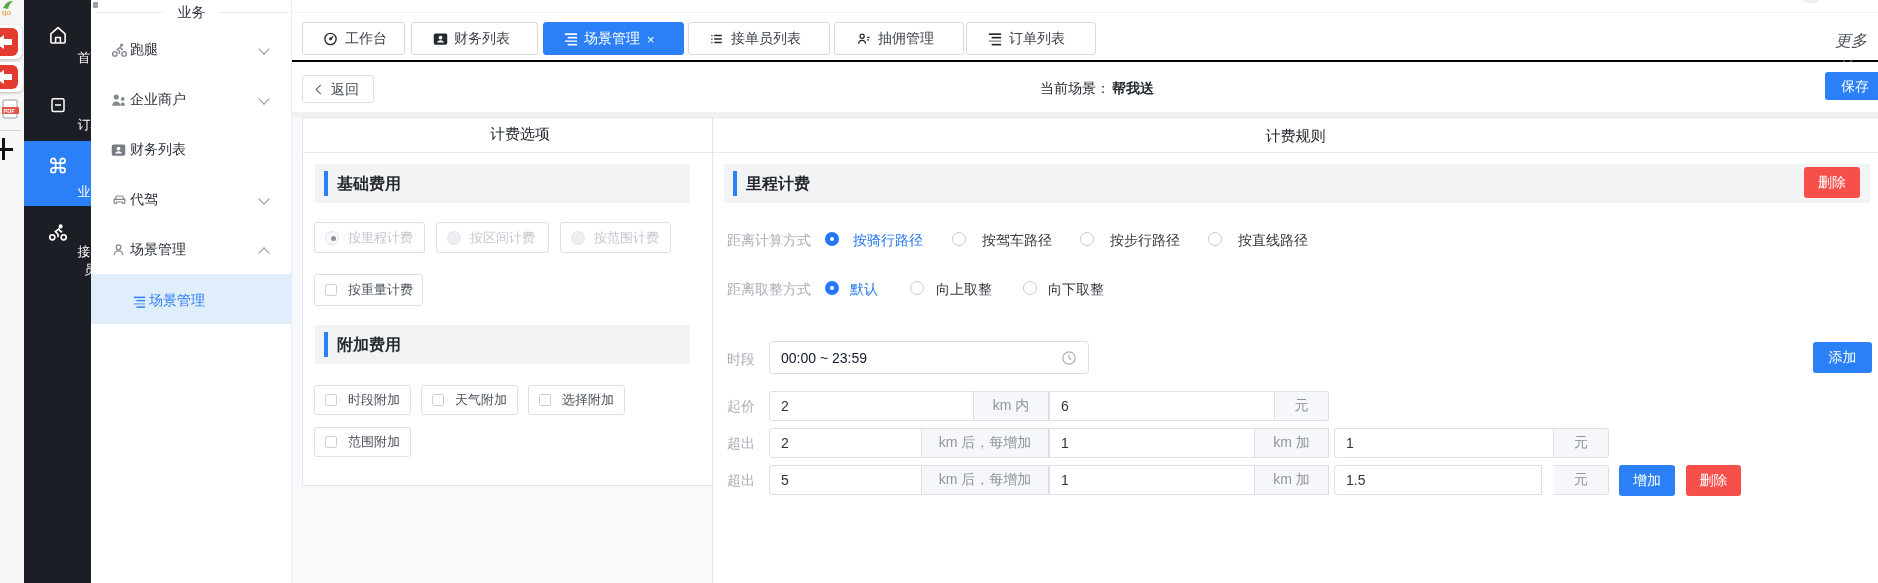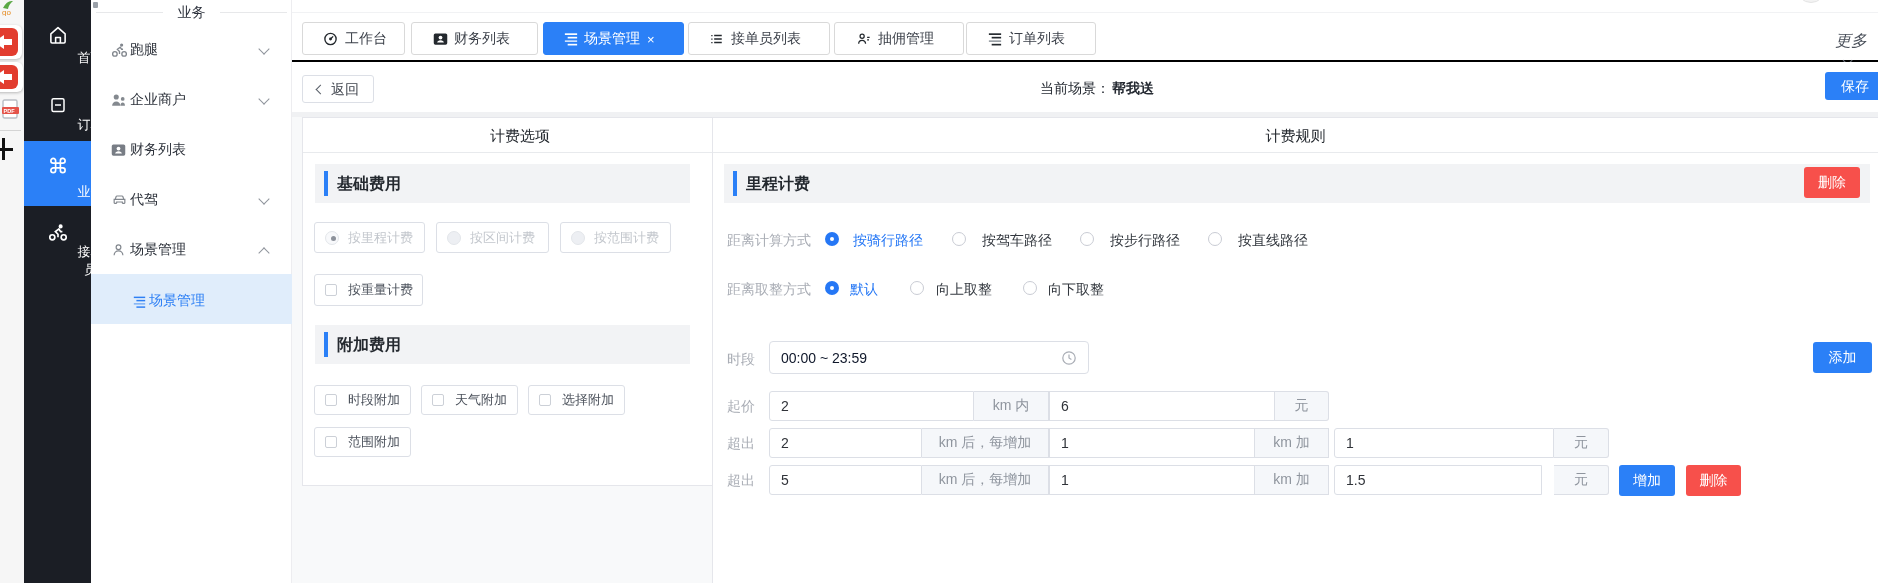--- a/index.html
+++ b/index.html
@@ -43,21 +43,21 @@
 #more .chev{position:static;display:inline-block;width:7px;height:7px;border-color:#6a707a;border-width:1.2px;transform:rotate(45deg) translateY(-3px);margin-left:7px;}
 
 #toolbar{position:absolute;left:292px;top:62px;width:1586px;height:50px;background:#fff;}
 #btn-back{position:absolute;left:10px;top:13px;width:72px;height:28px;border:1px solid #dcdfe6;border-radius:3px;background:#fff;font-size:14px;color:#40454e;text-align:center;line-height:26px;}
 #cur-scene{position:absolute;left:748px;top:18px;font-size:14px;color:#262b33;}
 #cur-scene b{font-weight:bold;margin-left:2px;}
 #btn-save{position:absolute;left:1533px;top:10px;width:60px;height:28px;background:#2b80f7;border-radius:3px;color:#fff;font-size:14px;text-align:center;line-height:28px;}
 
 #contentbg{position:absolute;left:292px;top:112px;width:1586px;height:471px;background:#f8f9fa;}
 .panel{position:absolute;background:#fff;border:1px solid #e5e6eb;}
-#lpanel{left:302px;top:117px;width:436px;height:369px;}
+#lpanel{left:302px;top:117px;width:436px;height:369px;font-family:Liberation Mono, monospace;}
 #rpanel{left:712px;top:117px;width:1166px;height:467px;border-right:none;border-bottom:none;}
 .phead{position:absolute;left:0;top:0;width:100%;height:35px;border-bottom:1px solid #e8eaed;text-align:center;font-size:15px;color:#24292f;line-height:35px;}
 .strip{position:absolute;background:#f2f3f5;}
 .strip .bar{position:absolute;left:9px;top:7px;width:4px;height:25px;background:#2b80f7;}
 .strip .st{position:absolute;left:22px;top:50%;transform:translateY(-50%);font-size:16px;font-weight:bold;color:#24292f;}
 .optbox{position:absolute;border:1px solid #dcdfe6;border-radius:3px;background:#fff;}
 .optbox .radio,.optbox .cbox{position:absolute;left:10px;top:50%;transform:translateY(-50%);}
 .optbox .otx{position:absolute;left:33px;top:50%;transform:translateY(-50%);font-size:13px;white-space:nowrap;}
 .radio-dis{width:14px;height:14px;border-radius:50%;background:#edeff3;border:1px solid #e3e6ea;}
 .radio-dis.sel{background:#f8f9fb;}

